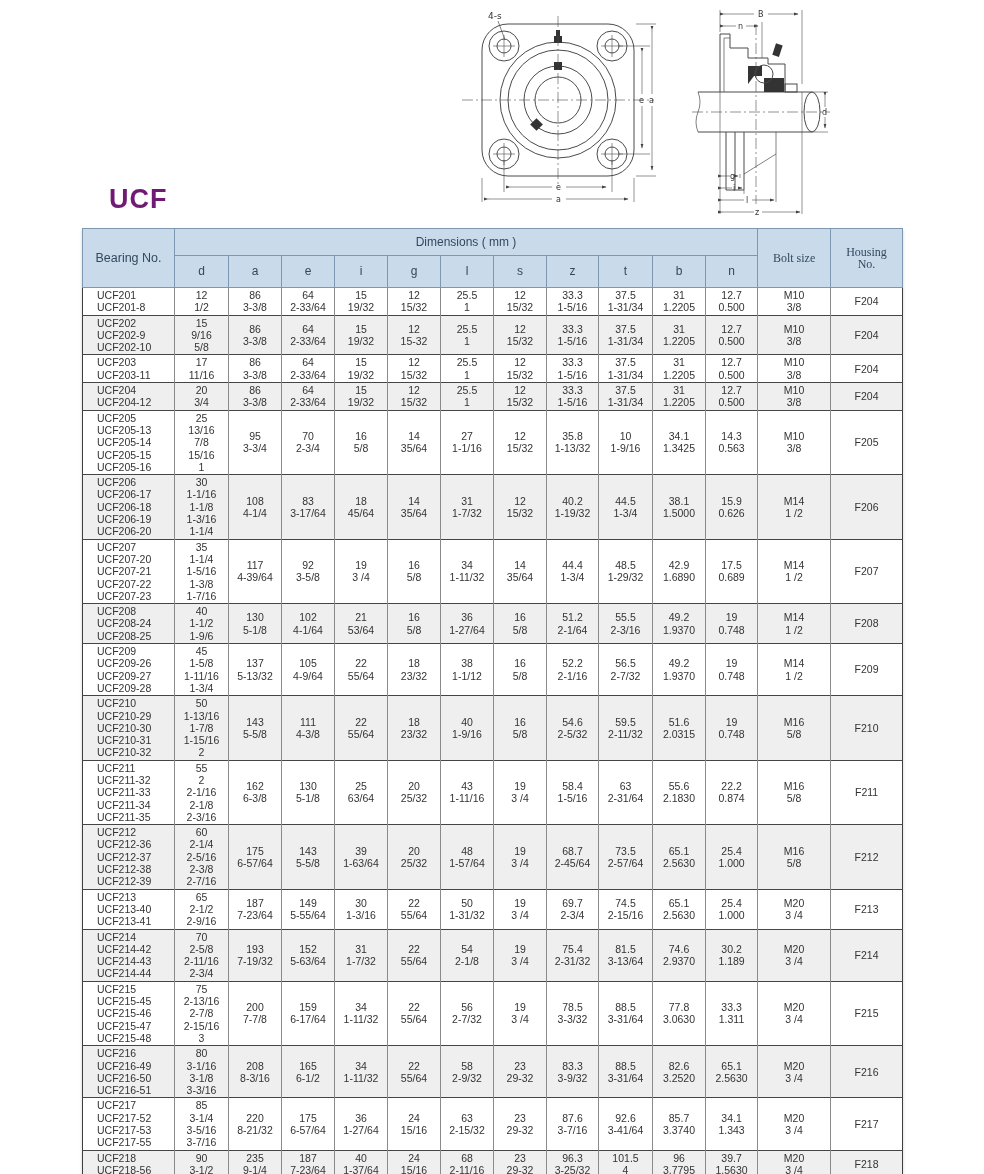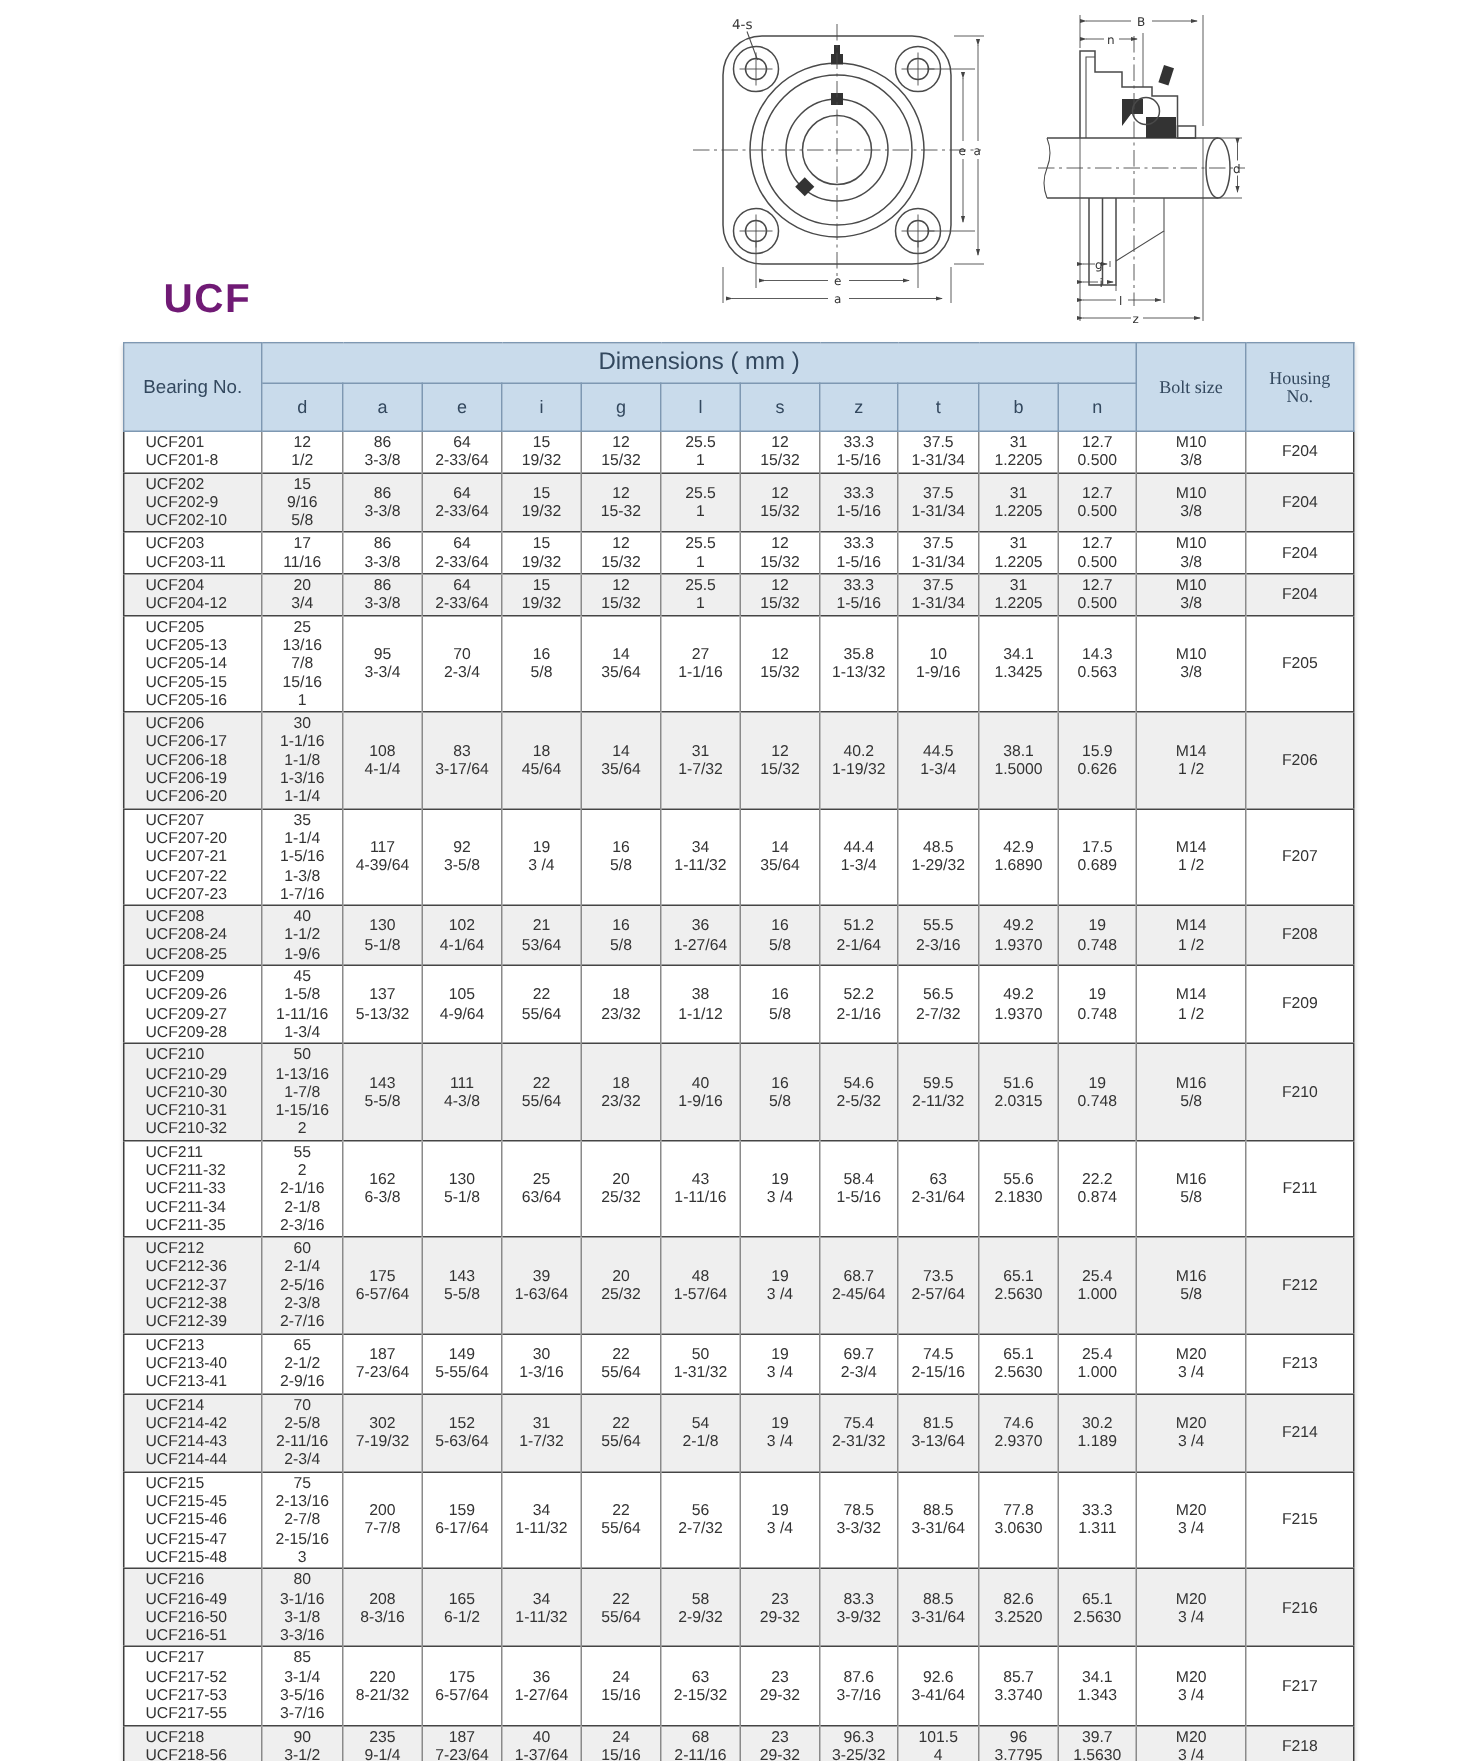--- a/index.html
+++ b/index.html
@@ -23,21 +23,21 @@
     position:absolute;left:82px;top:228px;width:820px;
     border-collapse:collapse;table-layout:fixed;
     border:1px solid #3e3e3e;border-bottom:2px solid #4a4a4a;
     box-shadow:0 2px 3px rgba(0,0,0,.18);
     font-size:10.5px;line-height:12.3px;
   }
   .spec-table th{
     background:var(--header-bg,#c9dbeb);color:var(--header-text,#33485e);
     font-weight:400;border:1px solid #7e98b2;
   }
-  th.dims-header{font-size:16px;height:24px;}
+  th.dims-header{font-size:12px;height:24px;}
   th.bearing-header{font-size:12.5px;}
   th.dim-letter{font-size:12px;height:29px;}
   th.bolt-header,th.housing-header{font-size:12px;font-family:Liberation Serif, serif;}
   .spec-table td{
     border-left:1px solid var(--grid,#8a8a8a);
     text-align:center;vertical-align:middle;padding:1px 0;
   }
   .spec-table td:first-child{border-left:none;}
   .spec-table tbody tr{border-top:1px solid var(--group-border,#3e3e3e);background:#fff;border-radius:11px;}
   .spec-table tbody tr.shaded{background:var(--row-alt-bg,#efefef);padding-left:34px;}
@@ -1013,21 +1013,21 @@
           <div class="cell-line">UCF214-43</div>
           <div class="cell-line">UCF214-44</div>
         </td>
         <td class="dim-d-cell">
           <div class="cell-line">70</div>
           <div class="cell-line">2-5/8</div>
           <div class="cell-line">2-11/16</div>
           <div class="cell-line">2-3/4</div>
         </td>
         <td>
-          <div class="cell-line">302</div>
+          <div class="cell-line">193</div>
           <div class="cell-line">7-19/32</div>
         </td>
         <td>
           <div class="cell-line">152</div>
           <div class="cell-line">5-63/64</div>
         </td>
         <td>
           <div class="cell-line">31</div>
           <div class="cell-line">1-7/32</div>
         </td>

